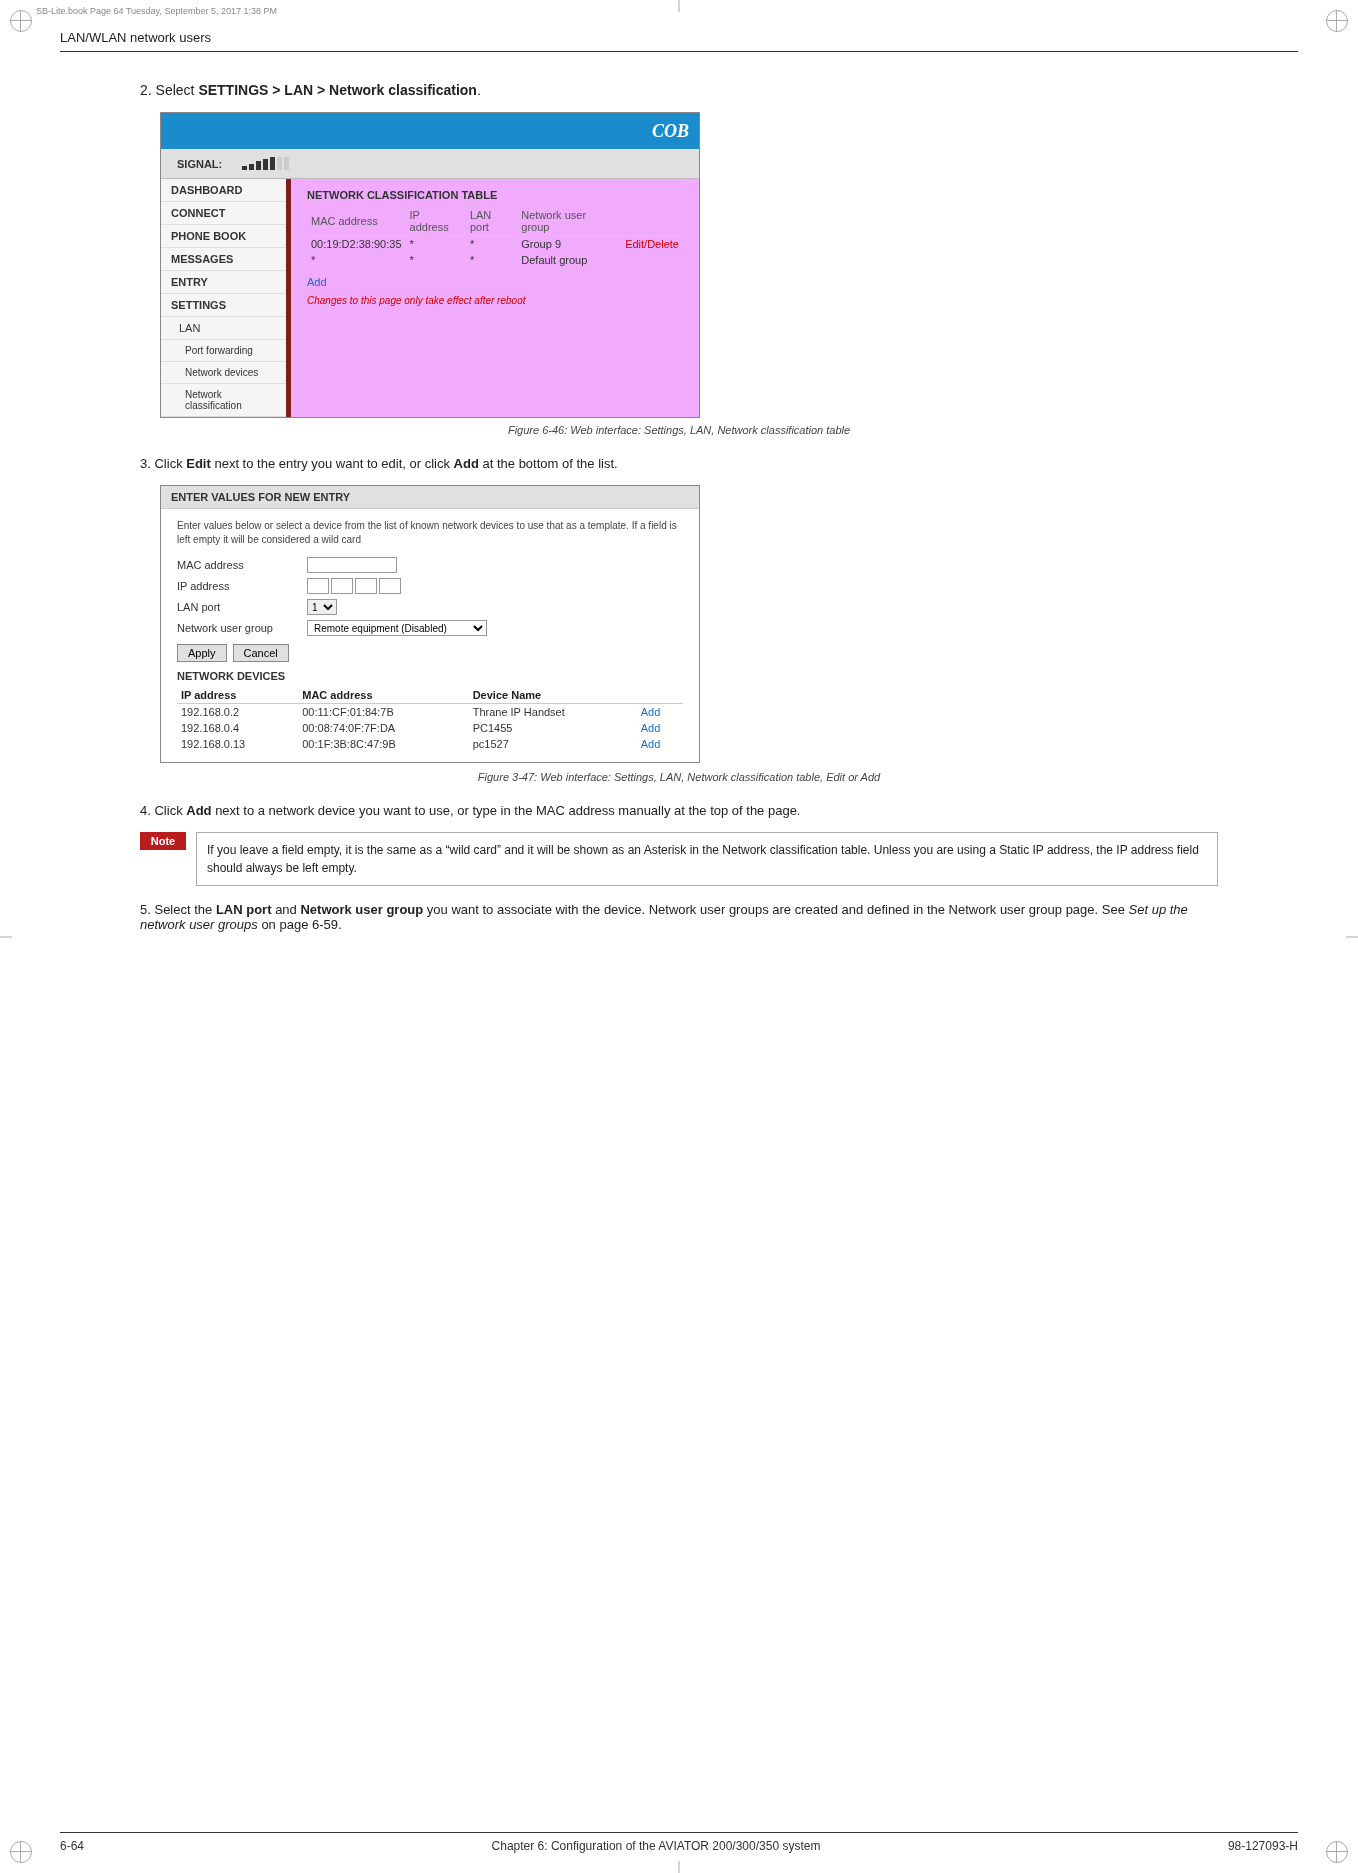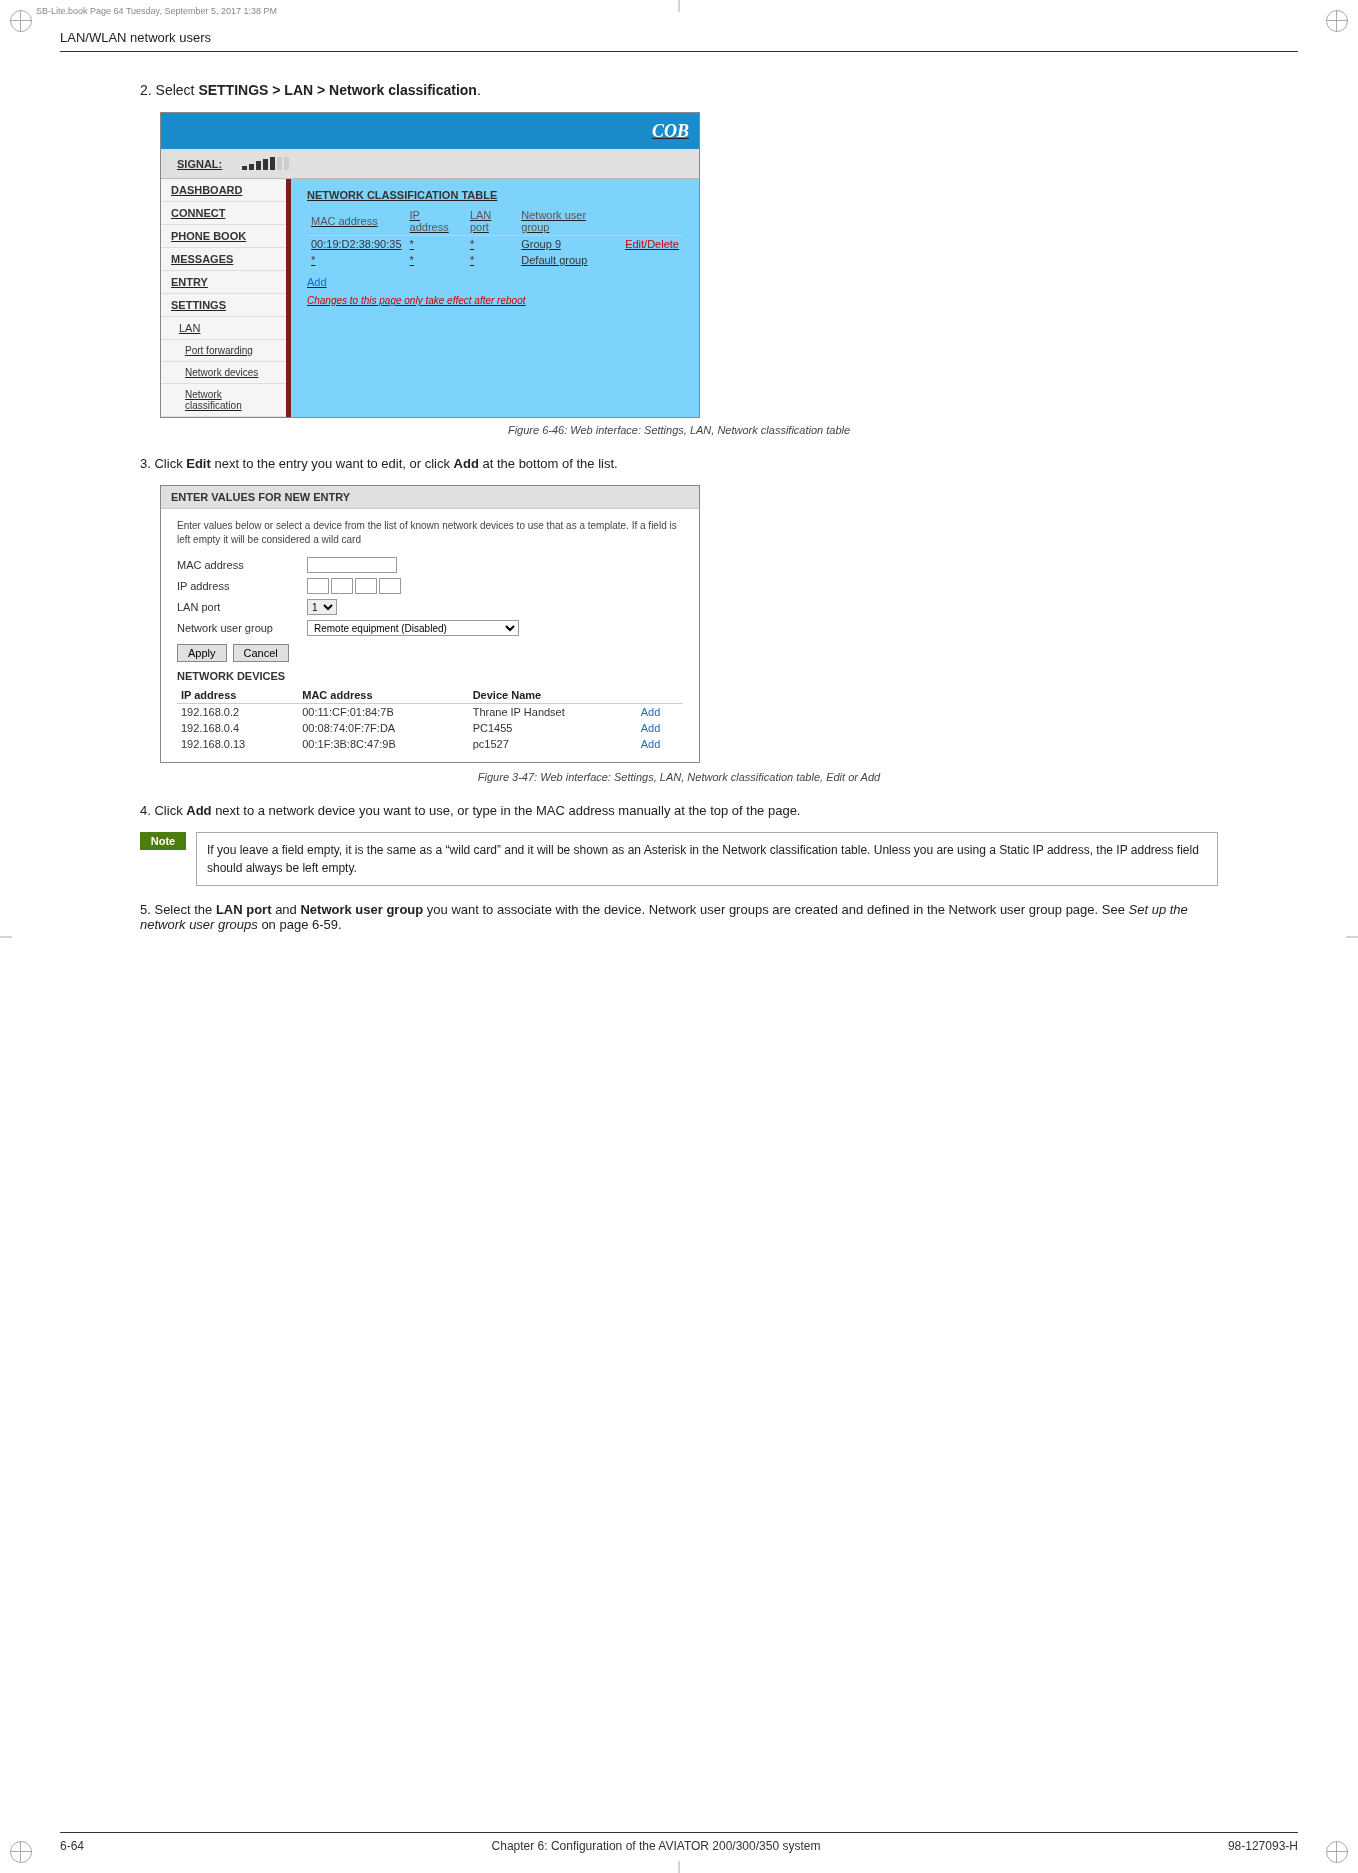--- a/index.html
+++ b/index.html
@@ -39,22 +39,21 @@
       margin-top: 3px;
     }
     .step-heading strong {
       font-weight: bold;
     }
 
     
     .web-interface {
       border: 1px solid #888;
       margin-bottom: 0;
-      background: #7dd3fc;
-      text-decoration: underline;
+      background: #f0abfc;
     }
 
     .wi-header {
       background: #1a8ccc;
       height: 36px;
       display: flex;
       align-items: center;
       justify-content: flex-end;
       padding: 0 10px;
     }
@@ -269,21 +268,21 @@
     }
 
     
     .note-box {
       display: flex;
       gap: 10px;
       margin: 14px 0;
       font-size: 13px;
     }
     .note-label {
-      background: #4d7c0f;
+      background: #b91c1c;
       color: #fff;
       font-weight: bold;
       font-size: 11px;
       padding: 3px 8px;
       height: fit-content;
       white-space: nowrap;
       min-width: 46px;
       text-align: center;
     }
     .note-text {
@@ -521,21 +520,21 @@
 
         <div class="wi-form-row">
           <span class="wi-form-label">LAN port</span>
           <select class="wi-lan-select">
             <option>1</option><option>2</option><option>3</option>
           </select>
         </div>
 
         <div class="wi-form-row">
           <span class="wi-form-label">Network user group</span>
-          <select class="wi-select" style="width:212px;">
+          <select class="wi-select" style="width:180px;">
             <option>Remote equipment (Disabled)</option>
           </select>
         </div>
 
         <div class="wi-btn-row">
           <button class="wi-btn">Apply</button>
           <button class="wi-btn">Cancel</button>
         </div>
 
         <div class="wi-net-devices-section">

